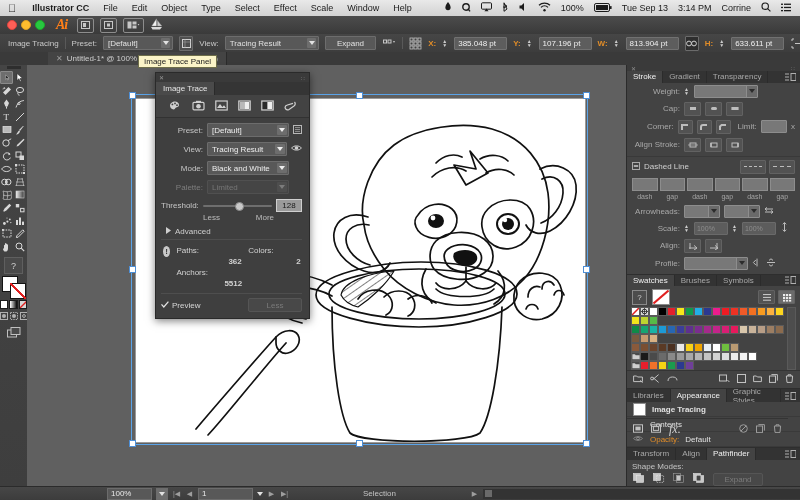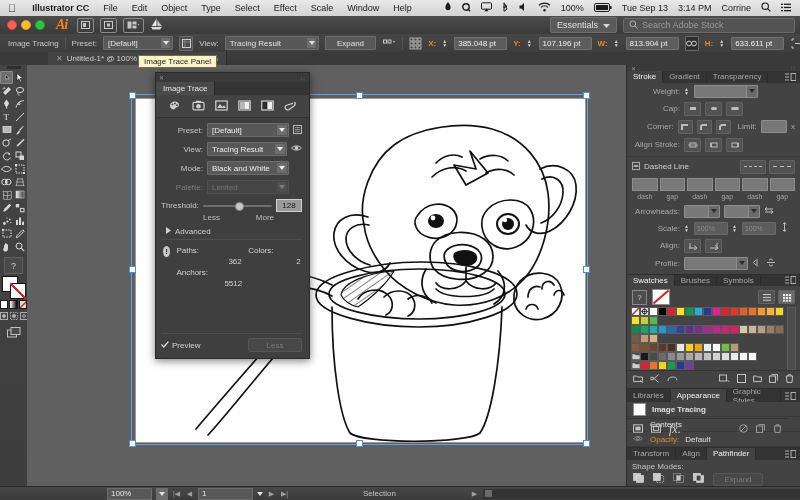--- a/index.html
+++ b/index.html
@@ -149,22 +149,22 @@
   .thrrow{display:flex;align-items:center;gap:4px;margin-bottom:1px;}
   .slider{flex:1;height:10px;position:relative;}
   .slider .track{position:absolute;left:0;right:0;top:4px;height:2px;background:#6e6e6e;border-radius:1px;}
   .slider .knob{position:absolute;left:47%;top:1px;width:7px;height:7px;border-radius:50%;background:#c9c9c9;border:1px solid #8a8a8a;}
   .thrval{width:24px;height:11px;background:#9a9a9a;border:1px solid #cfcfcf;color:#1a1a1a;font-size:8px;display:flex;align-items:center;justify-content:center;}
   .lessmore{display:flex;justify-content:space-between;padding:0 28px 0 42px;font-size:8px;color:#bdbdbd;margin-bottom:3px;}
   .adv{display:flex;align-items:center;gap:4px;padding:2px 0 3px 5px;font-size:8px;color:#cfcfcf;border-bottom:1px solid #4e4e4e;}
   .stats{display:flex;align-items:flex-start;gap:6px;padding:5px 0 4px 2px;}
   .statico{width:11px;height:11px;border-radius:50%;background:#c8c8c8;color:#3b3b3b;font-size:8px;font-weight:bold;display:flex;align-items:center;justify-content:center;margin-top:1px;}
   .statcol{font-size:8px;color:#d2d2d2;line-height:11px;}
-  .statcol b{font-weight:normal;padding-left:44px;}
-  .footrow{display:flex;align-items:center;justify-content:space-between;border-top:1px solid #4e4e4e;padding-top:4px;margin-top:40px;}
+  .statcol b{font-weight:bold;padding-left:44px;}
+  .footrow{display:flex;align-items:center;justify-content:space-between;border-top:1px solid #4e4e4e;padding-top:4px;}
   .prev{display:flex;align-items:center;gap:3px;font-size:8px;color:#d7d7d7;}
   .tracebtn{width:52px;height:12px;background:#484848;border:1px solid #555;border-radius:2px;color:#7b7b7b;font-size:8px;display:flex;align-items:center;justify-content:center;}
 
   
   .tooltip{
     position:absolute;left:138px;top:55px;background:#fbf4c8;border:1px solid #6e6e4a;
     color:#1c1c1c;font-size:8px;padding:1px 5px;z-index:60;white-space:nowrap;
   }
 
   
@@ -330,39 +330,20 @@
         </svg>
     </span>
     <span style="margin-right:6px">
       <svg width="14" height="12" viewBox="0 0 14 12">
           <path d="M1 9 L12 9 L10 11.5 L2.5 11.5 Z" fill="#dadada"></path>
           <path d="M6.5 0.8 L6.5 8 L1.8 8 Z" fill="#f2f2f2" stroke="#9a9a9a" stroke-width="0.4"></path>
           <path d="M7.4 2.4 L7.4 8 L11.8 8 Z" fill="#cfcfcf" stroke="#9a9a9a" stroke-width="0.4"></path>
         </svg>
     </span>
 
-    <span class="right">
-      <span class="ess-btn">
-        <span>Essentials</span>
-        <span>
-          <svg width="7" height="4" viewBox="0 0 7 4">
-              <path d="M0 0 L7 0 L3.5 4 Z" fill="#d8d8d8"></path>
-            </svg>
-        </span>
-      </span>
-      <span class="stock-search">
-        <span>
-          <svg width="9" height="9" viewBox="0 0 9 9">
-              <circle cx="3.8" cy="3.8" r="2.9" fill="none" stroke="#b5b5b5"></circle>
-              <path d="M6 6 L8.6 8.6" stroke="#b5b5b5"></path>
-            </svg>
-        </span>
-        <span>Search Adobe Stock</span>
-      </span>
-    </span>
   </div>
 
   <div class="ctrlbar">
     <span class="lbl" style="padding-left:4px">Image Tracing</span>
     <span class="divider"></span>
     <span class="lbl">Preset:</span>
     <span class="sel" style="width:72px">
       <span>[Default]</span>
       <span class="arw">
           <svg width="6" height="4" viewBox="0 0 6 4">

